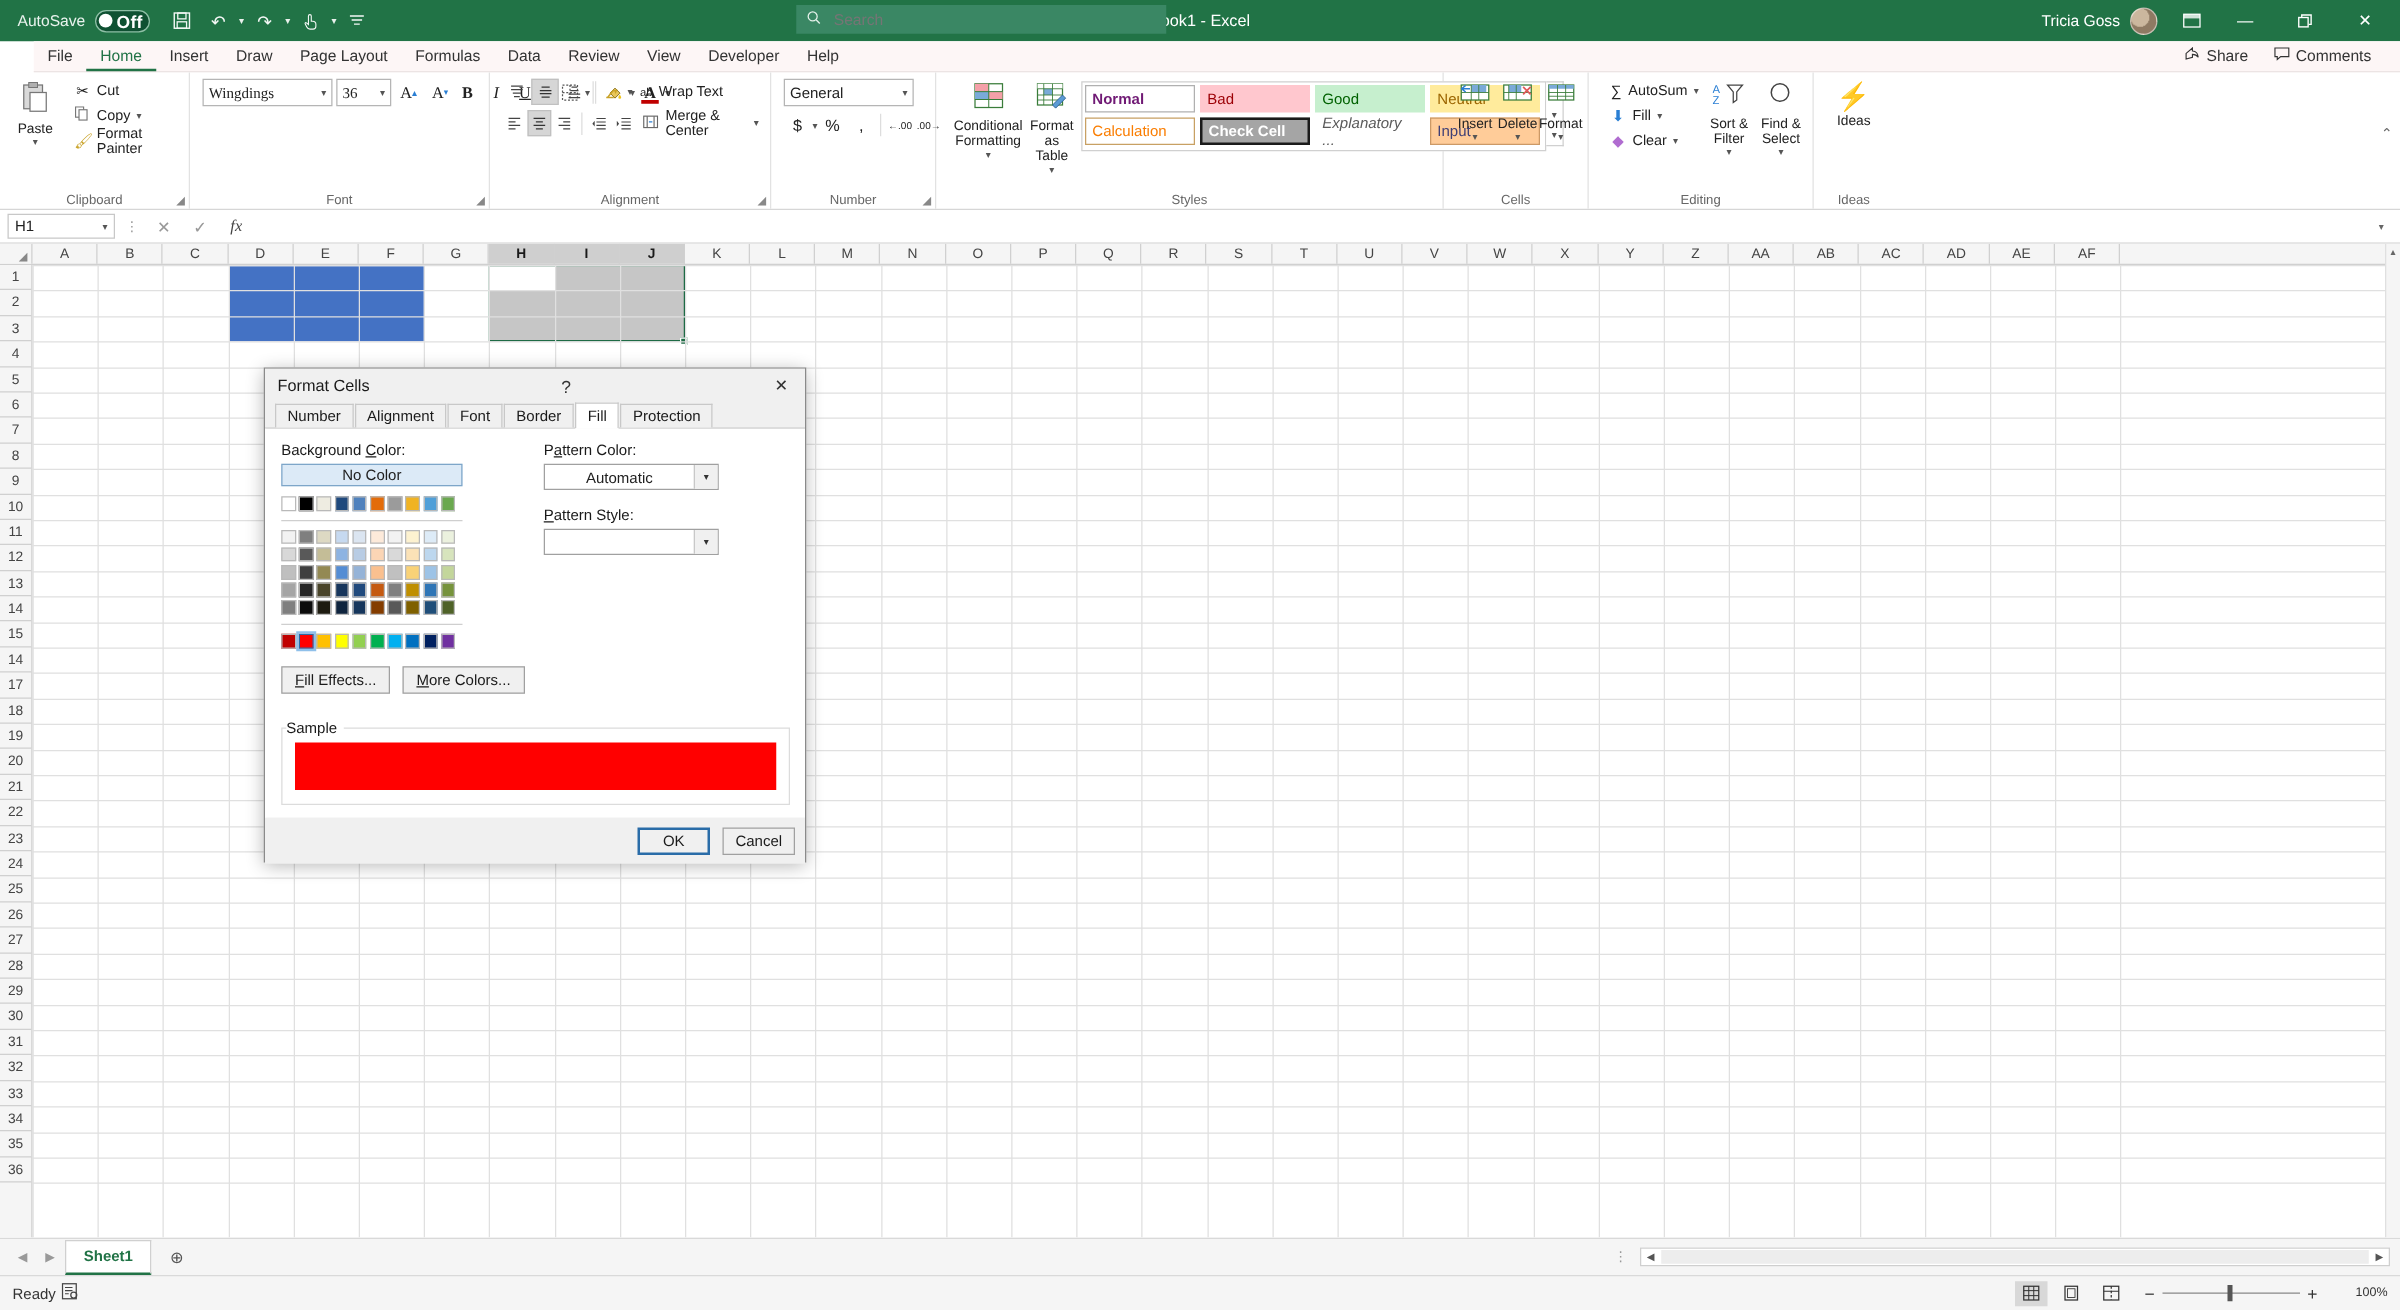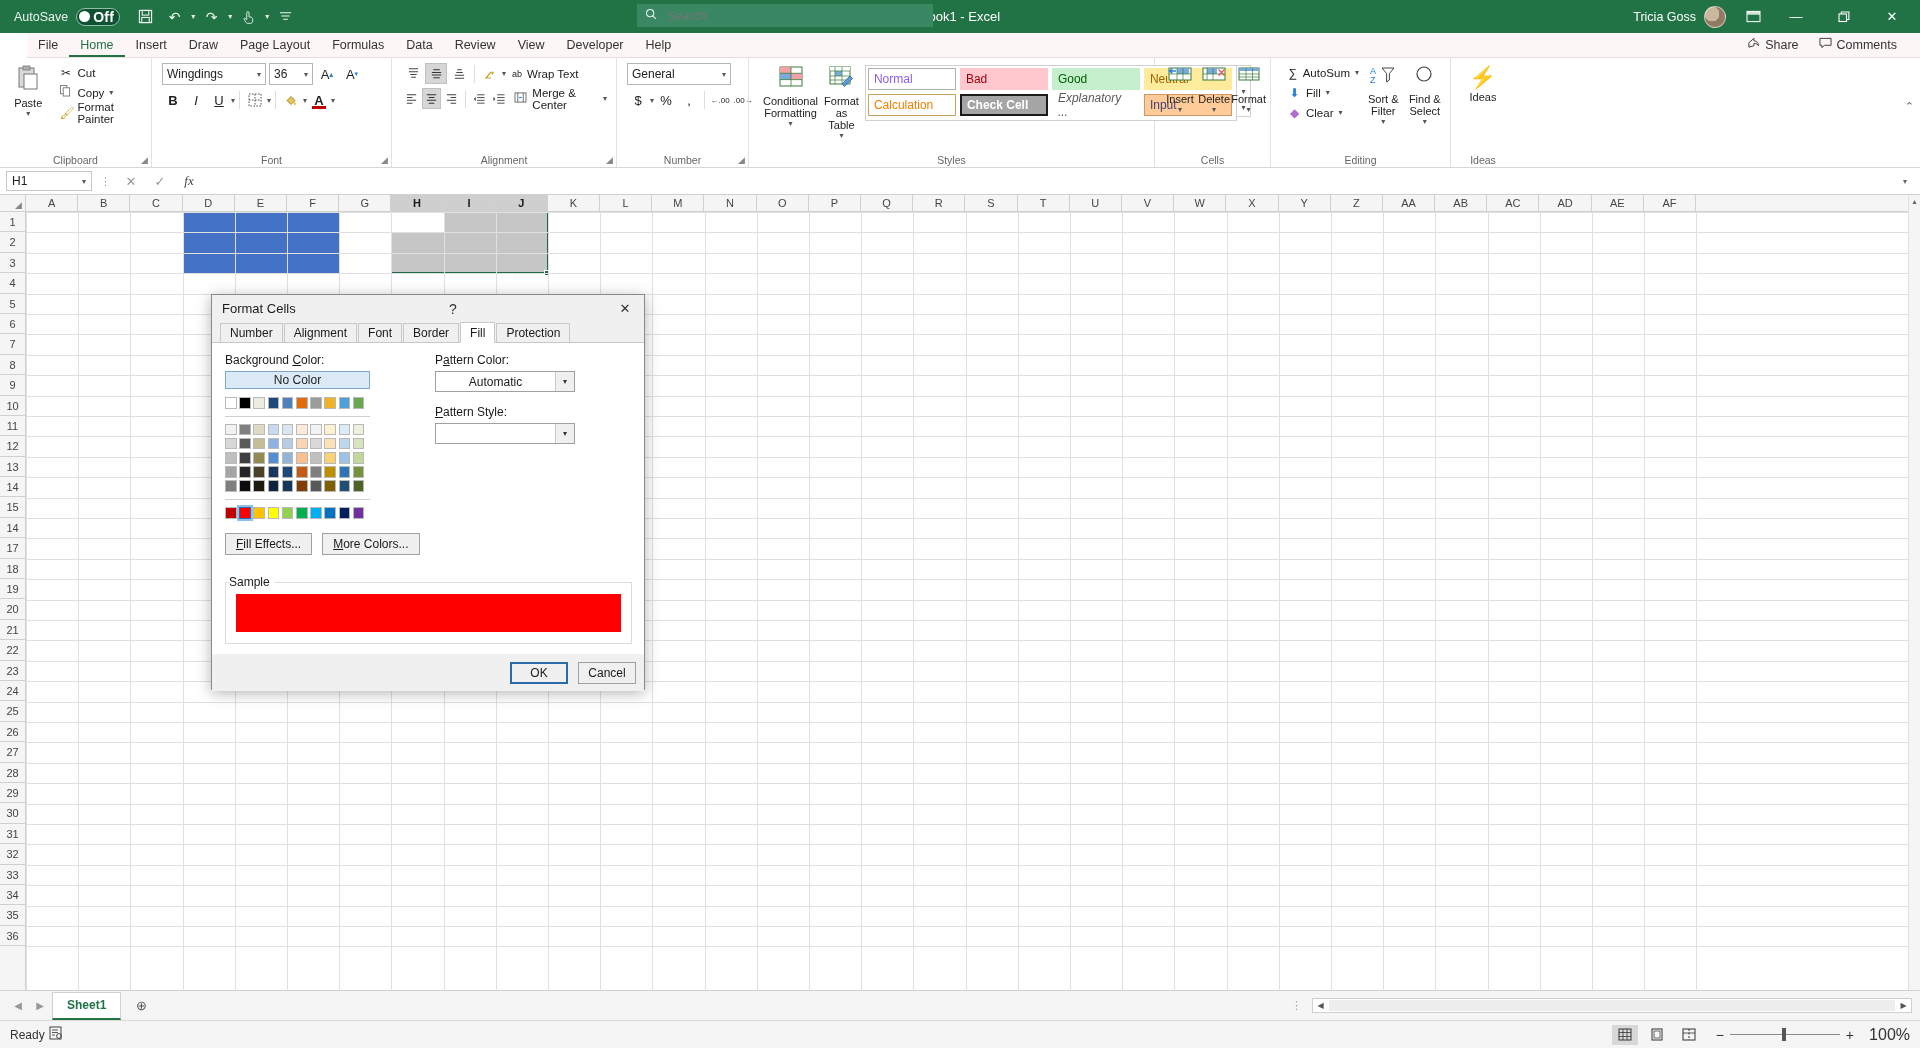--- a/index.html
+++ b/index.html
@@ -163,21 +163,21 @@
   #statusbar { height:28px; background:#f5f5f5; border-top:1px solid #d9d9d9;
                display:flex; align-items:center; padding:0 10px; font-size:12px; color:#333; }
   .sb-icon { width:22px; text-align:center; font-size:13px; color:#444; }
   .sb-right { margin-left:auto; display:flex; align-items:center; gap:6px; }
   .view-btn { width:26px; height:20px; display:flex; align-items:center; justify-content:center;
               font-size:13px; color:#333; }
   .view-btn.on { background:#d8d8d8; }
   .zoom-slider { display:flex; align-items:center; gap:6px; padding:0 8px; }
   .zs-track { width:110px; height:1px; background:#888; position:relative; }
   .zs-thumb { position:absolute; left:52px; top:-6px; width:4px; height:13px; background:#555; }
-  .zoom-pct { width:42px; text-align:right; font-size:16px; }
+  .zoom-pct { width:42px; text-align:right; font-size:10px; }
 
   
   #dialog {
     position:absolute; left:211px; top:294px; width:434px; height:396px;
     background:#f0f0f0; border:1px solid #8a8a8a; box-shadow:0 3px 14px rgba(0,0,0,.30);
     z-index:50; font-size:12.5px;
   }
   #dlg-title { height:27px; display:flex; align-items:center; padding:0 4px 0 10px;
                background:#f0f0f0; }
   #dlg-title .t { font-size:13px; color:#1a1a1a; }
@@ -354,21 +354,21 @@
           <span class="gl" style="color:#c9a227;">🖌</span>
           <span>Format Painter</span>
         </div>
       </div>
     </div>
     <div class="grp-title">Clipboard</div>
     <div class="grp-launcher">◢</div>
   </div>
 
   <div class="grp" style="width:240px;">
-    <div class="grp-body" style="flex-direction:column; padding-left:6px;">
+    <div class="grp-body" style="padding-left:6px;font-family:Liberation Serif, serif;">
       <div class="fontrow1">
         <div class="combo fontname">
           <span class="cv">Wingdings</span>
           <span class="cc">▾</span>
         </div>
         <div class="combo fontsize">
           <span class="cv">36</span>
           <span class="cc">▾</span>
         </div>
         <span class="iconbtn">A<sup style="font-size:8px;color:#2a7fd4;">▴</sup></span>
@@ -526,21 +526,21 @@
               <rect x="7" y="6" width="7" height="5" fill="#7aaad8"></rect>
               <path d="M7 2v17M14 2v17M2 6h20M2 11h20M2 15h20" stroke="#3a7d3a" stroke-width=".7"></path>
               <path d="M14 19l8-8 2.5 2.5-8 8z" fill="#5b9bd5" stroke="#2a5d8f" stroke-width=".7"></path>
             </svg>
         </span>
         <span class="lbl">Format as Table</span>
         <span class="caret-sm">▾</span>
       </div>
       <div style="display:flex; padding-top:2px;">
         <div class="gallery">
-          <div class="stylecell" style="background:#ffffff;color:#8b5cf6;border-color:#b0b0b0;">
+          <div class="stylecell" style="background:#ffffff;color:#701a75;border-color:#b0b0b0;font-weight:bold;">
               <span>Normal</span>
             </div>
           <div class="stylecell" style="background:#ffc7ce;color:#9c0006;">
               <span>Bad</span>
             </div>
           <div class="stylecell" style="background:#c6efce;color:#006100;">
               <span>Good</span>
             </div>
           <div class="stylecell" style="background:#ffeb9c;color:#9c6500;">
               <span>Neutral</span>

